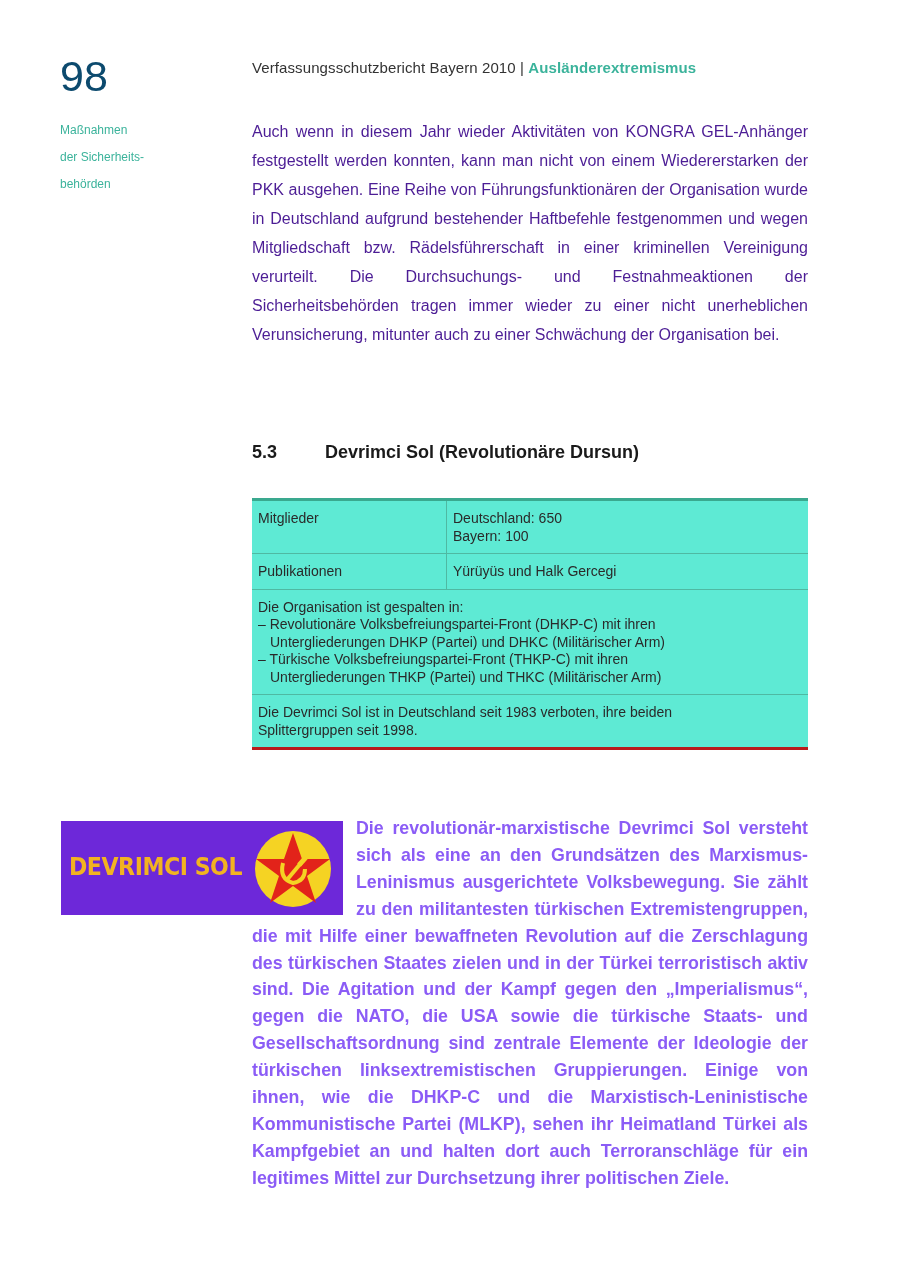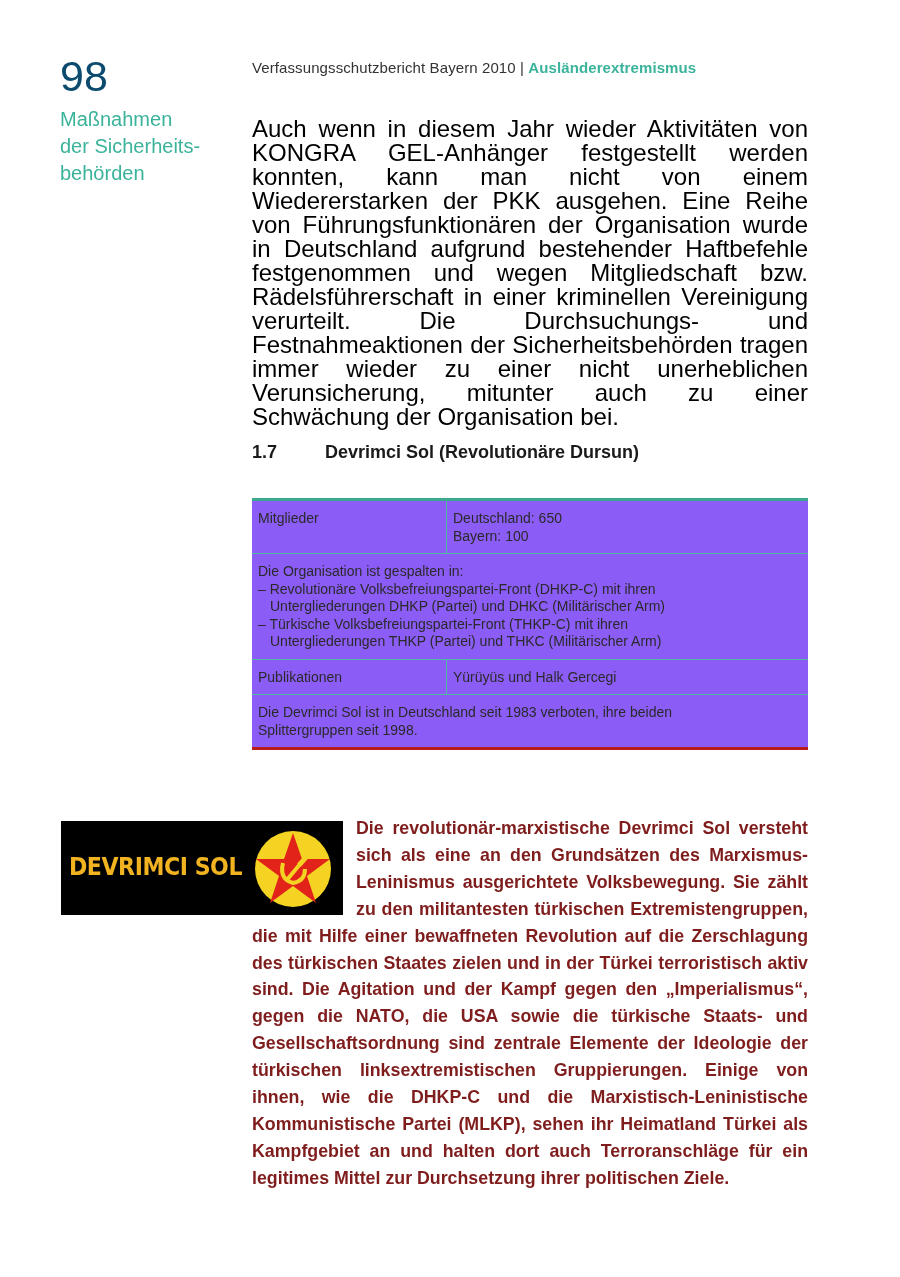--- a/index.html
+++ b/index.html
@@ -1,39 +1,39 @@
 <!DOCTYPE html>
 <html><head>
 <meta charset="utf-8">
 <style>
   html, body { margin: 0; padding: 0; background: #ffffff; }
   body { width: 900px; height: 1277px; position: relative; overflow: hidden;
          font-family: "Liberation Sans", "DejaVu Sans", sans-serif; color: #1f1f1f; }
   .page-number { position: absolute; left: 60px; top: 52px; font-size: 43px; line-height: 48px; color: #0c4a6e; }
   .running-head { position: absolute; left: 252px; top: 59px; font-size: 15px; line-height: 18px; color: #333; letter-spacing: 0.1px; }
   .running-head .accent { color: #3bb39b; font-weight: bold; }
-  .margin-note { position: absolute; left: 60px; top: 106px; width: 170px; font-size: 20px; line-height: 27px; color: #3bb39b; }
-  .body-text { position: absolute; left: 252px; top: 117px; width: 556px; font-size: 24px; line-height: 24px;
-               text-align: justify; color: #000000; hyphens: manual; }
+  .margin-note { position: absolute; left: 60px; top: 117px; width: 170px; font-size: 12px; line-height: 27px; color: #3bb39b; }
+  .body-text { position: absolute; left: 252px; top: 117px; width: 556px; font-size: 16px; line-height: 29px;
+               text-align: justify; color: #4c1d95; hyphens: manual; }
   .section-head { position: absolute; left: 252px; top: 440px; font-size: 18px; font-weight: bold; line-height: 24px; color: #1a1a1a; }
   .section-head .num { display: inline-block; width: 73px; }
   .info-table { position: absolute; left: 252px; top: 498px; width: 556px; border-collapse: collapse;
-                background: #8b5cf6; font-size: 14px; line-height: 17.5px; color: #2a2a2a; }
+                background: #5eead4; font-size: 14px; line-height: 17.5px; color: #2a2a2a; }
   .info-table td { padding: 9px 6px 8px 6px; vertical-align: top; border-top: 1.5px solid #4fb9a2; }
   .info-table tr:first-child td { border-top: 3px solid #3aa98f; }
   .info-table tr:last-child td { border-bottom: 3px solid #b91c1c; }
   .info-table td.label { width: 182px; border-right: 1.5px solid #4fb9a2; }
   .info-table .line { display: block; }
   .info-table .indent { display: block; padding-left: 12px; }
-  .logo { position: absolute; left: 61px; top: 821px; width: 282px; height: 94px; background: #000000; overflow: hidden; }
+  .logo { position: absolute; left: 61px; top: 821px; width: 282px; height: 94px; background: #6d28d9; overflow: hidden; }
   .logo .logo-text { position: absolute; left: 8px; top: 32px; font-size: 24px; font-weight: bold; color: #f2b321;
                      letter-spacing: -0.5px; transform: scaleX(0.92); transform-origin: left; font-family: "DejaVu Sans", sans-serif; }
   .logo .emblem { position: absolute; left: 192px; top: 8px; width: 80px; height: 80px; }
   .highlight-text { position: absolute; left: 252px; top: 815px; width: 556px; font-size: 17.8px; line-height: 26.9px;
-                    font-weight: bold; color: #7f1d1d; text-align: justify; }
+                    font-weight: bold; color: #8b5cf6; text-align: justify; }
   .highlight-text .float-spacer { float: left; width: 104px; height: 104px; }
 </style>
 </head>
 <body>
 
 <div class="page-number">98</div>
 
 <div class="running-head">
   <span>Verfassungsschutzbericht Bayern 2010</span>
   <span>|</span>
@@ -42,45 +42,45 @@
 
 <div class="margin-note">
   <div>Maßnahmen</div>
   <div>der Sicherheits-</div>
   <div>behörden</div>
 </div>
 
 <div class="body-text">Auch wenn in diesem Jahr wieder Aktivitäten von KONGRA GEL-Anhänger festgestellt werden konnten, kann man nicht von einem Wiedererstarken der PKK ausgehen. Eine Reihe von Führungsfunktionären der Organisation wurde in Deutschland aufgrund bestehender Haftbefehle festgenommen und wegen Mitgliedschaft bzw. Rädelsführerschaft in einer kriminellen Vereinigung verurteilt. Die Durchsuchungs- und Festnahmeaktionen der Sicherheitsbehörden tragen immer wieder zu einer nicht unerheblichen Verunsicherung, mitunter auch zu einer Schwächung der Organisation bei.</div>
 
 <div class="section-head">
-  <span class="num">1.7</span><span>Devrimci Sol (Revolutionäre Dursun)</span>
+  <span class="num">5.3</span><span>Devrimci Sol (Revolutionäre Dursun)</span>
 </div>
 
 <table class="info-table">
   <tbody>
       <tr>
     <td class="label">Mitglieder</td>
     <td>
       <span class="line">Deutschland: 650</span>
       <span class="line">Bayern: 100</span>
     </td>
   </tr>
   <tr>
+    <td class="label">Publikationen</td>
+    <td>
+      <span class="line">Yürüyüs und Halk Gercegi</span>
+    </td>
+  </tr>
+  <tr>
     <td colspan="2">
       <span class="line">Die Organisation ist gespalten in:</span>
       <span class="line">– Revolutionäre Volksbefreiungspartei-Front (DHKP-C) mit ihren</span>
       <span class="indent">Untergliederungen DHKP (Partei) und DHKC (Militärischer Arm)</span>
       <span class="line">– Türkische Volksbefreiungspartei-Front (THKP-C) mit ihren</span>
       <span class="indent">Untergliederungen THKP (Partei) und THKC (Militärischer Arm)</span>
-    </td>
-  </tr>
-  <tr>
-    <td class="label">Publikationen</td>
-    <td>
-      <span class="line">Yürüyüs und Halk Gercegi</span>
     </td>
   </tr>
   <tr>
     <td colspan="2">
       <span class="line">Die Devrimci Sol ist in Deutschland seit 1983 verboten, ihre beiden</span>
       <span class="line">Splittergruppen seit 1998.</span>
     </td>
   </tr>
 </tbody>
   </table>

